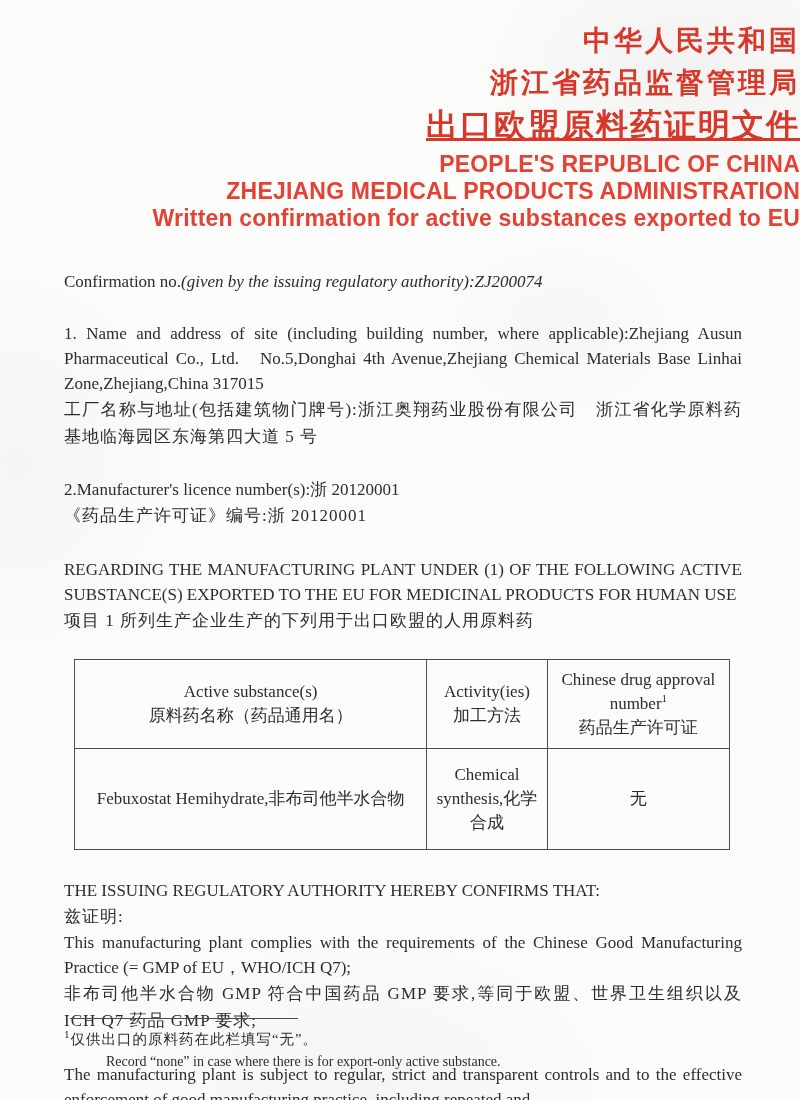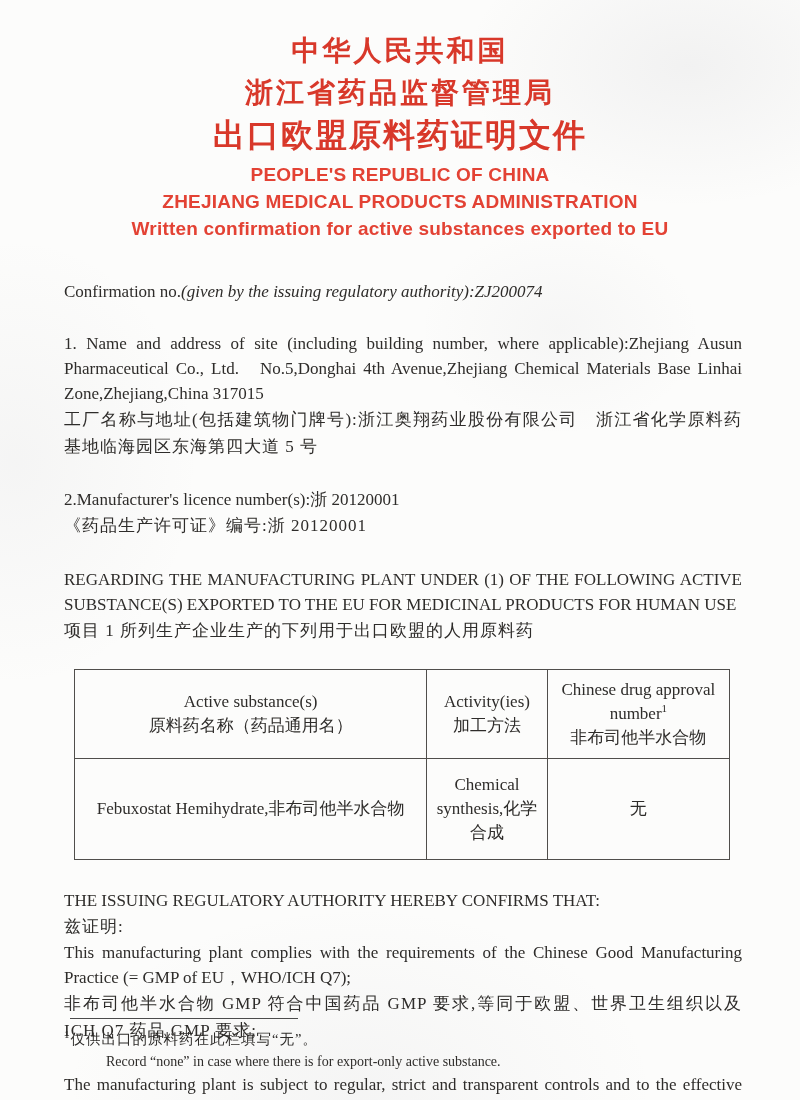--- a/index.html
+++ b/index.html
@@ -11,28 +11,28 @@
     color:var(--ink,#2e2c2a);
   }
   .texture {
     position:absolute; inset:0; pointer-events:none;
     background:
       radial-gradient(ellipse 320px 200px at 86% 6%, rgba(150,150,158,0.10), transparent 70%),
       radial-gradient(ellipse 260px 320px at 2% 42%, rgba(150,150,158,0.07), transparent 70%),
       radial-gradient(ellipse 200px 150px at 70% 30%, rgba(150,150,158,0.06), transparent 70%),
       radial-gradient(ellipse 420px 260px at 45% 99%, rgba(150,150,158,0.07), transparent 70%);
   }
-  .header { text-align:center; padding-top:36px; position:relative; }
+  .header { text-align:right; padding-top:26px; position:relative; }
   .t-cn { font-weight:bold; color:var(--red1,#d8382a); letter-spacing:3px; }
   .t-cn1 { font-size:28px; line-height:30px; margin-bottom:12px; }
   .t-cn2 { font-size:28px; line-height:30px; margin-bottom:9px; }
-  .t-cn3 { font-size:32px; line-height:36px; margin-bottom:8px; letter-spacing:2px; }
+  .t-cn3 { font-size:32px; line-height:36px; margin-bottom:8px; letter-spacing:2px;text-decoration:underline; }
   .t-en {
     font-family:"Liberation Sans","DejaVu Sans",sans-serif;
-    font-weight:bold; font-size:19px; line-height:27px;
+    font-weight:bold; font-size:23px; line-height:27px;
     color:var(--red2,#e34234); letter-spacing:0.2px;
   }
   .content { position:relative; margin:37px 58px 0 64px; }
   .line  { font-size:17px; line-height:25px; }
   .para  { font-size:17px; line-height:25px; text-align:justify; }
   .cnline{ font-size:17px; line-height:27px; letter-spacing:1px; }
   .cnjust{ text-align:justify; }
   .italic{ font-style:italic;text-align:right; }
   .gap-lg{ margin-top:27px; }
   .gap-md{ margin-top:28px; }
@@ -89,21 +89,21 @@
           <td class="c0">
             <div>Active substance(s)</div>
             <div>原料药名称（药品通用名）</div>
           </td>
           <td class="c1">
             <div>Activity(ies)</div>
             <div>加工方法</div>
           </td>
           <td class="c2">
             <div><span>Chinese drug approval number</span><sup>1</sup></div>
-            <div>非布司他半水合物</div>
+            <div>药品生产许可证</div>
           </td>
         </tr>
         <tr class="row">
           <td class="c0">Febuxostat Hemihydrate,非布司他半水合物</td>
           <td class="c1">Chemical synthesis,化学合成</td>
           <td class="c2">无</td>
         </tr>
       </tbody>
     </table>
 

